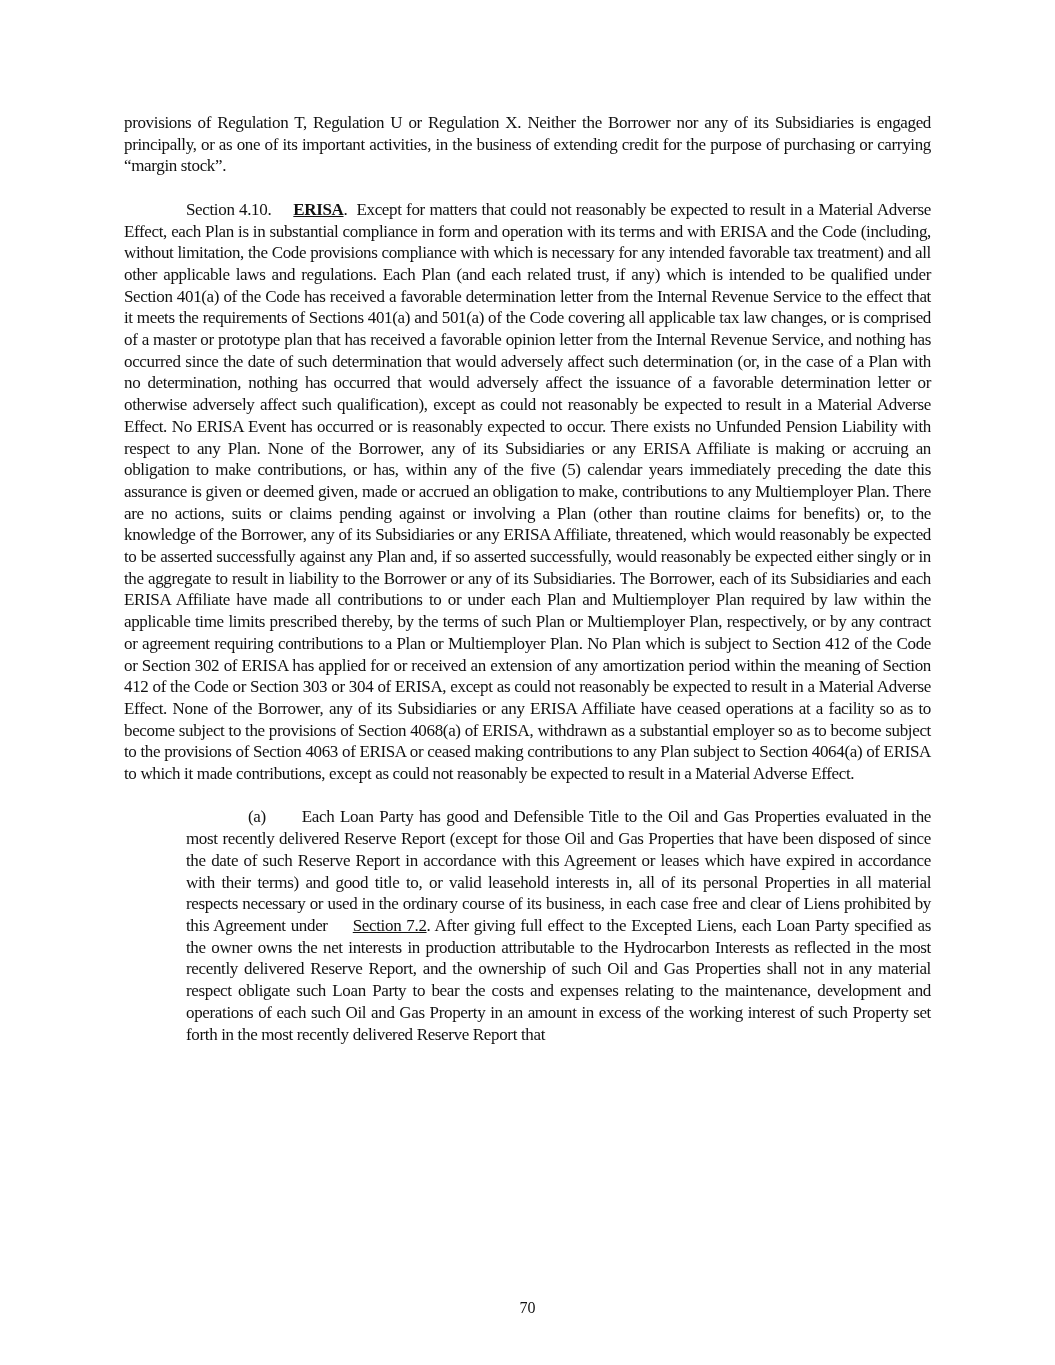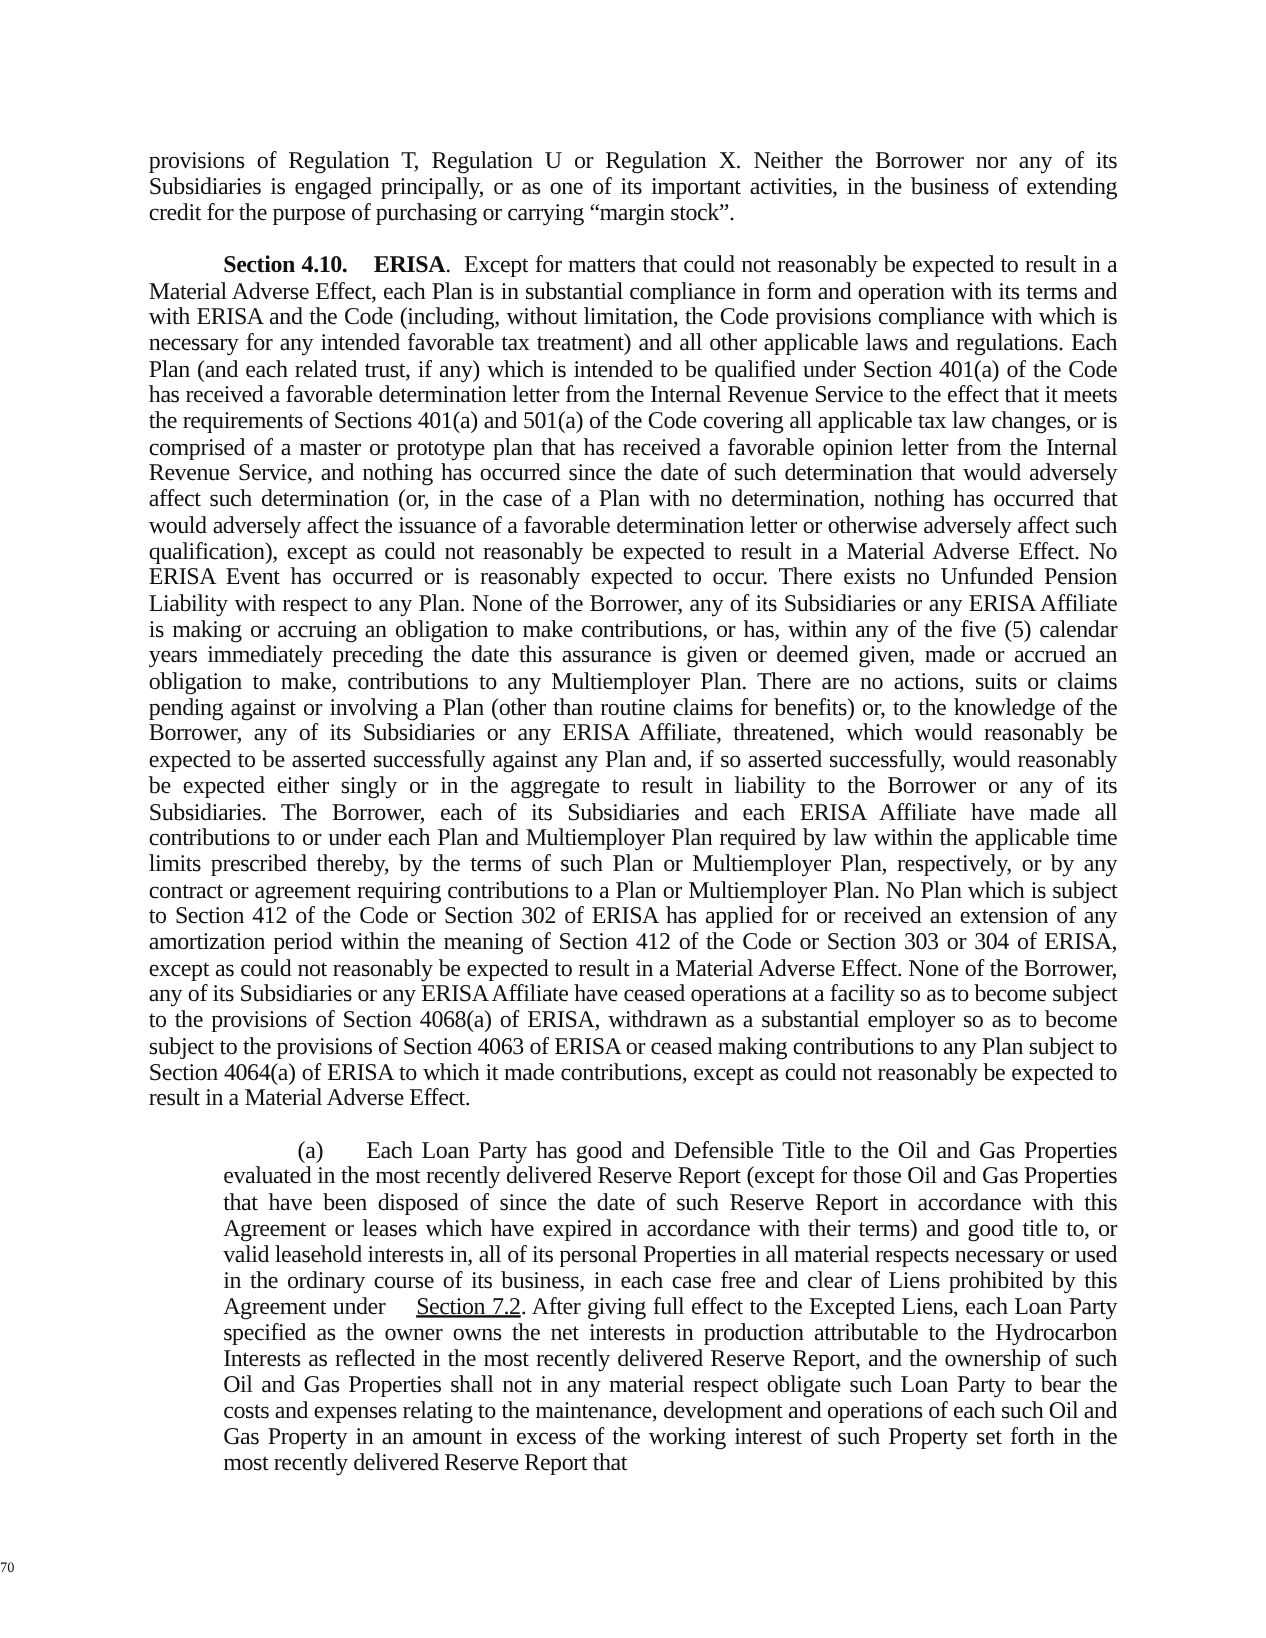--- a/index.html
+++ b/index.html
@@ -1,35 +1,35 @@
 <!DOCTYPE html>
 <html><head>
 <meta charset="utf-8">
 <style>
   html, body { margin: 0; padding: 0; background: #ffffff; }
   body { width: 1055px; height: 1365px; position: relative; overflow: hidden; }
   .page {
-    position: absolute; left: 124px; top: 124px; width: 807px;
+    position: absolute; left: 124px; top: 112px; width: 807px;
     font-family: "Liberation Serif", "DejaVu Serif", serif;
-    font-size: 20px; line-height: 21.7px; color: #111;
+    font-size: 17px; line-height: 21.7px; color: #111;
     letter-spacing: -0.35px;
   }
   p { margin: 0; text-align: justify; text-align-last: auto; }
   .para { margin-bottom: 21.7px; }
   .indent-first { text-indent: 62px; }
-  .sec-num { font-weight: bold; margin-top: 42px; }
-  .sec-title { font-weight: bold; }
+  .sec-num { font-weight: normal; margin-top: 42px; }
+  .sec-title { font-weight: bold; text-decoration: underline; }
   .gap { display: inline-block; }
   .heading-411 { padding-left: 62px; margin-bottom: 21.7px; }
   .sub-block { padding-left: 62px; }
   .sub-a { text-indent: 62px; }
   .u { text-decoration: underline; margin-left: 20px; }
   .page-number {
-    position: absolute; top: 1299px; left: 0; width: 1055px; text-align: left;
-    font-family: "Liberation Serif", "DejaVu Serif", serif; font-size: 12px; color: #111;
+    position: absolute; top: 1299px; left: 0; width: 1055px; text-align: center;
+    font-family: "Liberation Serif", "DejaVu Serif", serif; font-size: 16px; color: #111;
   }
 </style>
 </head>
 <body>
 
 <div class="page">
 
   <p class="para">provisions of Regulation T, Regulation U or Regulation X.  Neither the Borrower nor any of its Subsidiaries is engaged principally, or as one of its important activities, in the business of extending credit for the purpose of purchasing or carrying “margin stock”.</p>
 
   <p class="para indent-first"><span class="sec-num">Section 4.10.</span><span class="gap" style="width:22px"></span><span class="sec-title">ERISA</span><span>.</span>&nbsp; <span>Except for matters that could not reasonably be expected to result in a Material Adverse Effect, each Plan is in substantial compliance in form and operation with its terms and with ERISA and the Code (including, without limitation, the Code provisions compliance with which is necessary for any intended favorable tax treatment) and all other applicable laws and regulations.  Each Plan (and each related trust, if any) which is intended to be qualified under Section 401(a) of the Code has received a favorable determination letter from the Internal Revenue Service to the effect that it meets the requirements of Sections 401(a) and 501(a) of the Code covering all applicable tax law changes, or is comprised of a master or prototype plan that has received a favorable opinion letter from the Internal Revenue Service, and nothing has occurred since the date of such determination that would adversely affect such determination (or, in the case of a Plan with no determination, nothing has occurred that would adversely affect the issuance of a favorable determination letter or otherwise adversely affect such qualification), except as could not reasonably be expected to result in a Material Adverse Effect.  No ERISA Event has occurred or is reasonably expected to occur.  There exists no Unfunded Pension Liability with respect to any Plan.  None of the Borrower, any of its Subsidiaries or any ERISA Affiliate is making or accruing an obligation to make contributions, or has, within any of the five (5) calendar years immediately preceding the date this assurance is given or deemed given, made or accrued an obligation to make, contributions to any Multiemployer Plan.  There are no actions, suits or claims pending against or involving a Plan (other than routine claims for benefits) or, to the knowledge of the Borrower, any of its Subsidiaries or any ERISA Affiliate, threatened, which would reasonably be expected to be asserted successfully against any Plan and, if so asserted successfully, would reasonably be expected either singly or in the aggregate to result in liability to the Borrower or any of its Subsidiaries.  The Borrower, each of its Subsidiaries and each ERISA Affiliate have made all contributions to or under each Plan and Multiemployer Plan required by law within the applicable time limits prescribed thereby, by the terms of such Plan or Multiemployer Plan, respectively, or by any contract or agreement requiring contributions to a Plan or Multiemployer Plan. No Plan which is subject to Section 412 of the Code or Section 302 of ERISA has applied for or received an extension of any amortization period within the meaning of Section 412 of the Code or Section 303 or 304 of ERISA, except as could not reasonably be expected to result in a Material Adverse Effect.  None of the Borrower, any of its Subsidiaries or any ERISA Affiliate have ceased operations at a facility so as to become subject to the provisions of Section 4068(a) of ERISA, withdrawn as a substantial employer so as to become subject to the provisions of Section 4063 of ERISA or ceased making contributions to any Plan subject to Section 4064(a) of ERISA to which it made contributions, except as could not reasonably be expected to result in a Material Adverse Effect.</span></p>

